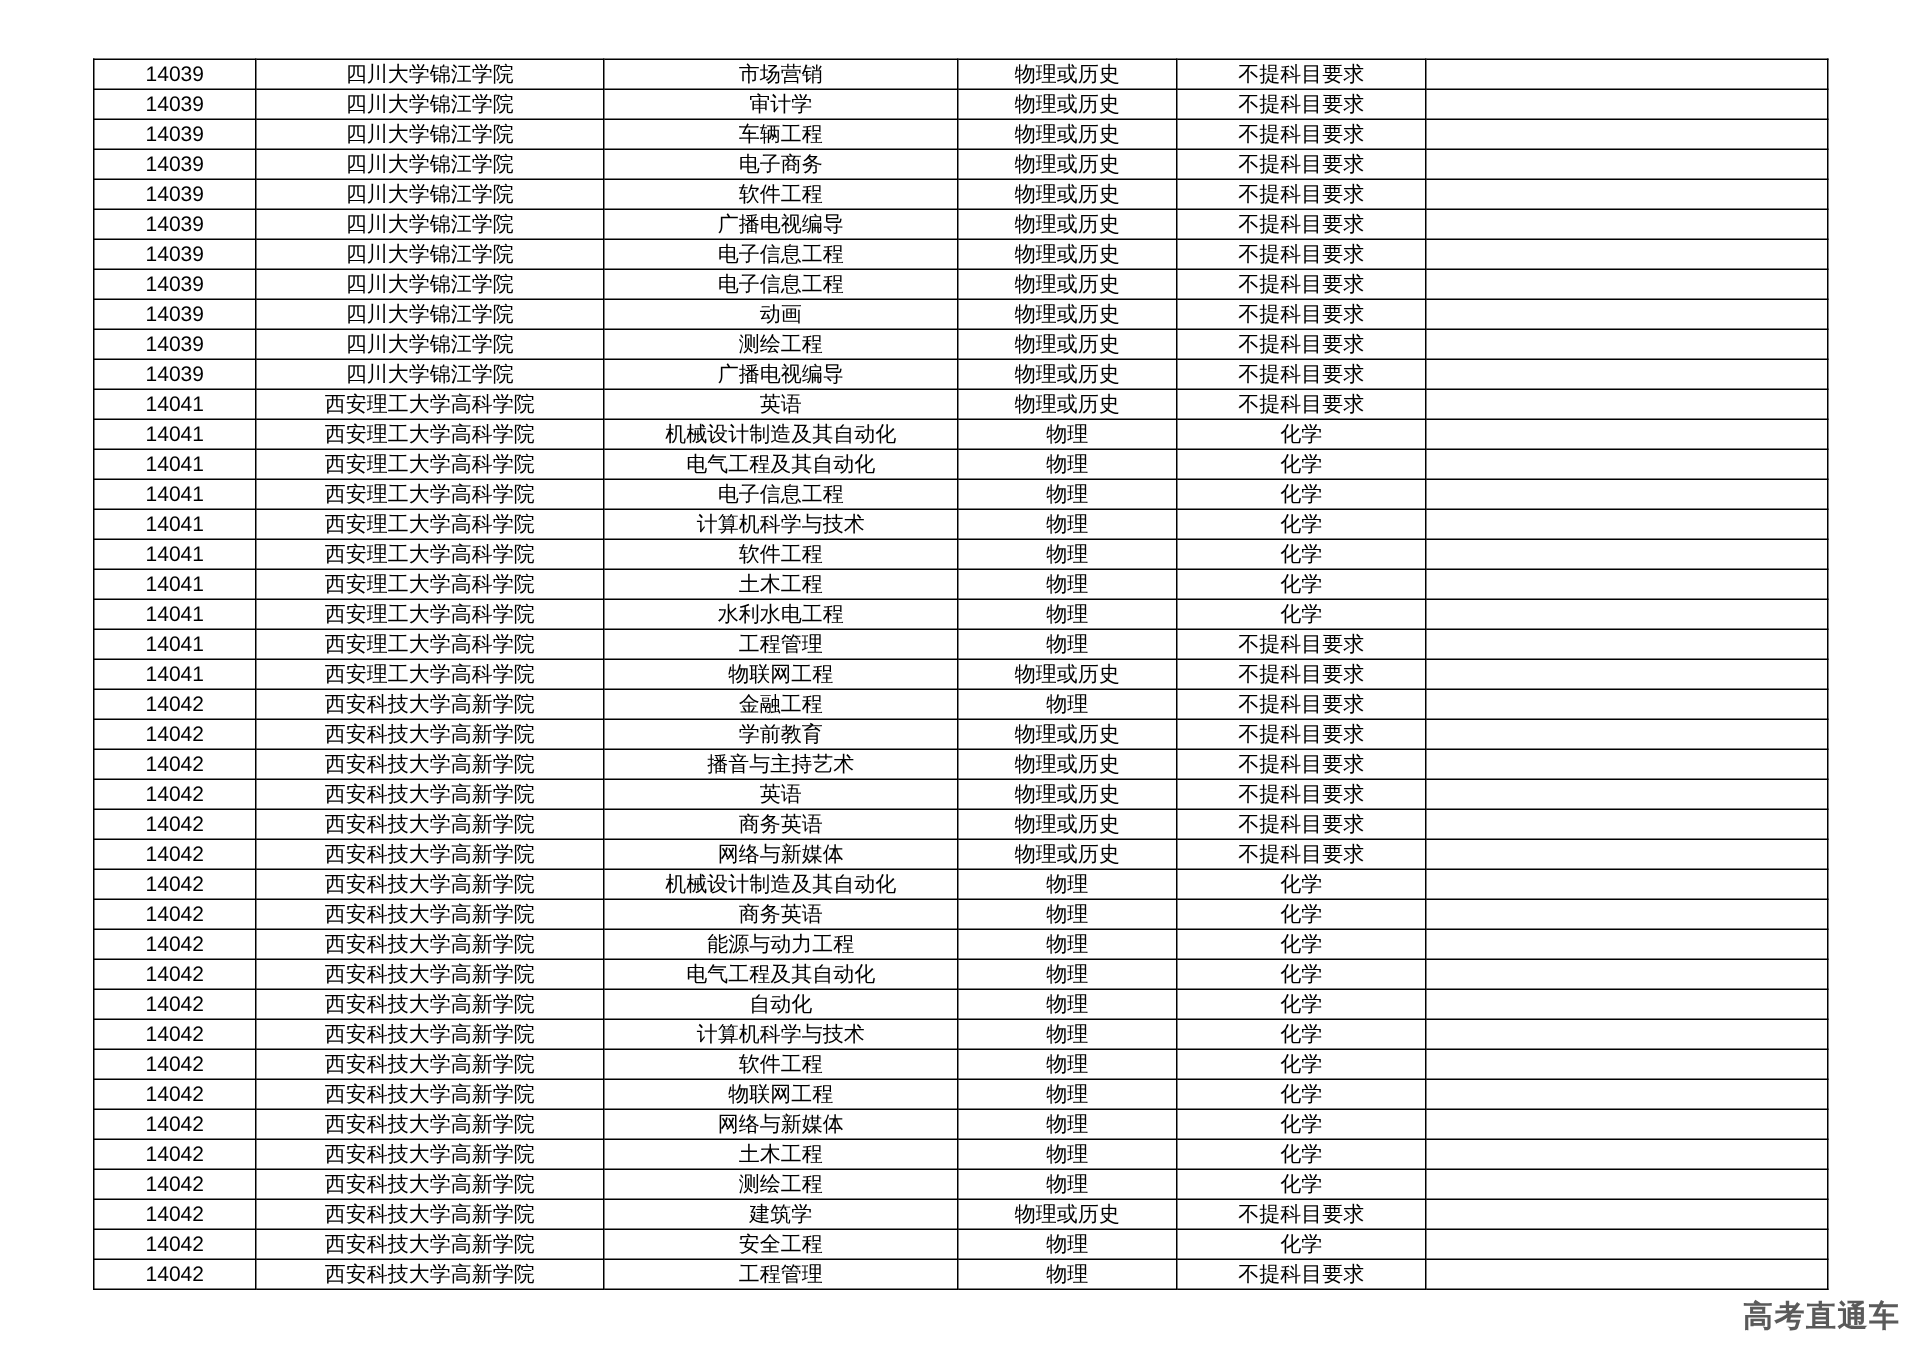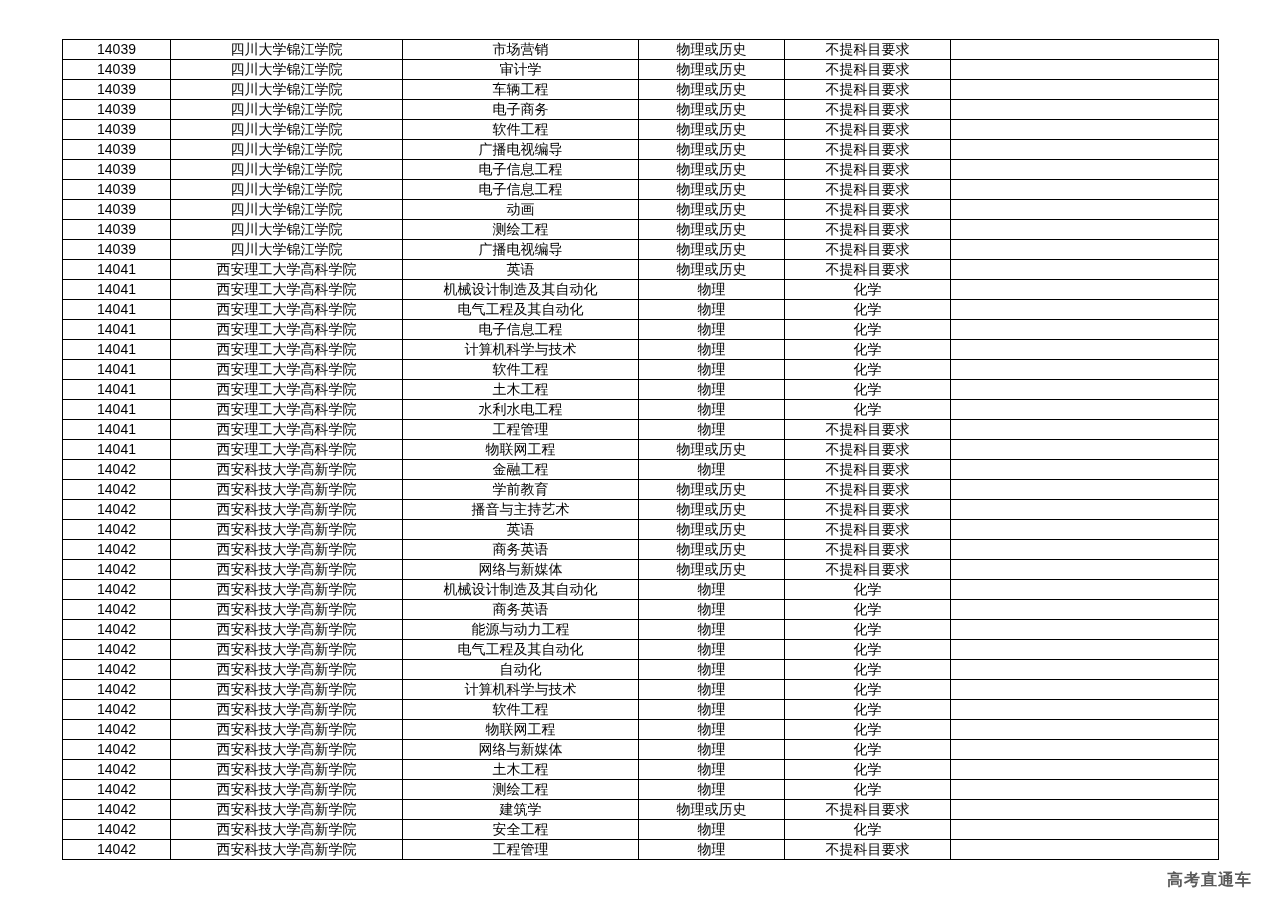--- a/index.html
+++ b/index.html
@@ -45,23 +45,23 @@
     vertical-align: middle;
     font-size: 14px;
     font-family: "Liberation Sans", sans-serif;
     white-space: nowrap;
     overflow: hidden;
   }
   td.code { letter-spacing: 0px; }
   td.blank { }
   .watermark {
     position: absolute;
-    right: 28px;
+    right: 13px;
     bottom: 14px;
-    font-size: 16px;
+    font-size: 20px;
     font-weight: bold;
     color: #5a5a5a;
     letter-spacing: 1px;
     font-family: "Liberation Sans", sans-serif;
   }
 </style>
 </head>
 <body>
 
 <div class="page">

